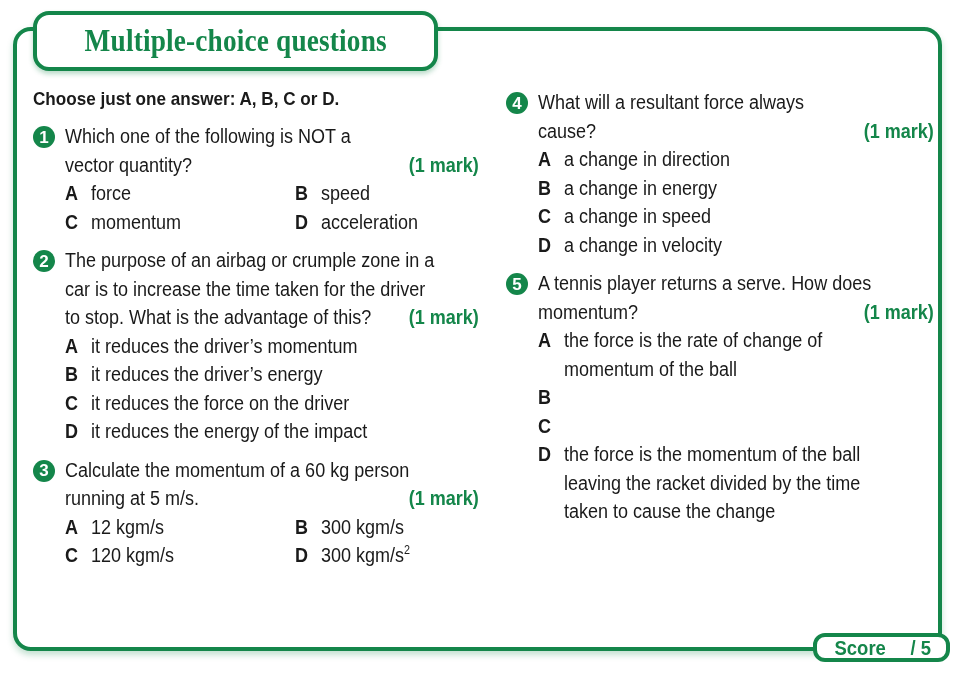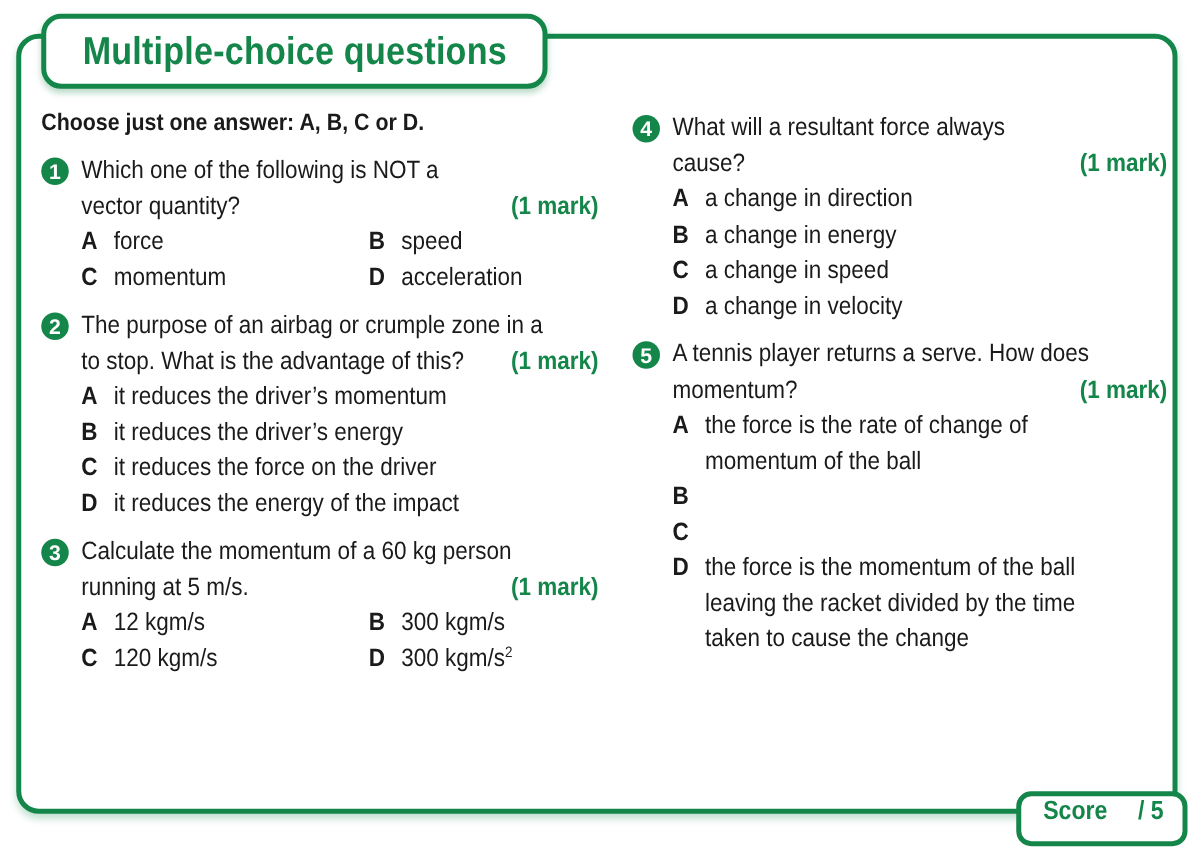--- a/index.html
+++ b/index.html
@@ -12,21 +12,21 @@
     position: absolute; left: 13px; top: 27px; width: 929px; height: 624px;
     border: 4px solid #14864a; border-radius: 18px;
     box-shadow: 0 4px 6px rgba(20,134,74,0.25);
     box-sizing: border-box; background: #fff;
   }
   .title-tab {
     position: absolute; left: 33px; top: 11px; width: 405px; height: 60px;
     border: 4px solid #14864a; border-radius: 16px; background: #fff;
     box-sizing: border-box;
     box-shadow: 0 3px 5px rgba(20,134,74,0.3);
-    display: flex; align-items: center; justify-content: center;
+    display: flex; align-items: center; justify-content: center; font-family: Liberation Serif, serif;
   }
   .title-tab h1 {
     margin: 0; font-size: 31px; font-weight: bold; color: #14864a;
     letter-spacing: 0.2px; transform: scaleX(0.88); white-space: nowrap;
   }
   .instructions {
     position: absolute; left: 33px; top: 88px;
     font-size: 19px; font-weight: bold; color: #1a1a1a;
     transform: scaleX(0.9); transform-origin: left center; white-space: nowrap;
   }
@@ -55,23 +55,23 @@
   .opt {
     display: flex; font-size: 20px; line-height: 28.5px; white-space: nowrap;
   }
   .opt .letter {
     width: 26px; flex: none; font-weight: bold;
     transform: scaleX(0.9); transform-origin: left center;
   }
   .opt .otext { transform: scaleX(0.9); transform-origin: left center; white-space: nowrap; }
   .opt .otext sup { font-size: 12px; line-height: 0; }
   .score-box {
-    position: absolute; left: 813px; top: 633px; width: 137px; height: 44px;
+    position: absolute; left: 813px; top: 633px; width: 137px; height: 29px;
     border: 4px solid #14864a; border-radius: 12px; background: #fff; box-sizing: border-box;
-    display: flex; justify-content: space-between;
+    display: flex; align-items: center; justify-content: space-between;
     padding: 0 14px 0 14px; color: #14864a; font-weight: bold; font-size: 21px;
   }
   .score-box span { transform: scaleX(0.88); display: inline-block; }
 </style>
 </head>
 <body>
 
 <div class="frame"></div>
 
 <div class="title-tab">
@@ -108,20 +108,23 @@
           <span class="letter">D</span>
           <span class="otext">acceleration</span>
         </div>
     </div>
   </div>
 
   <div class="question" style="margin-top:10px;">
     <div class="q-line">
       <span class="badge">2</span>
       <span class="txt">The purpose of an airbag or crumple zone in a</span>
+    </div>
+    <div class="q-line">
+      <span class="txt">car is to increase the time taken for the driver</span>
     </div>
     <div class="q-line">
       <span class="txt">to stop. What is the advantage of this?</span>
       <span class="mark">(1 mark)</span>
     </div>
     <div class="opts-list">
       <div class="opt">
           <span class="letter">A</span>
           <span class="otext">it reduces the driver’s momentum</span>
         </div>

